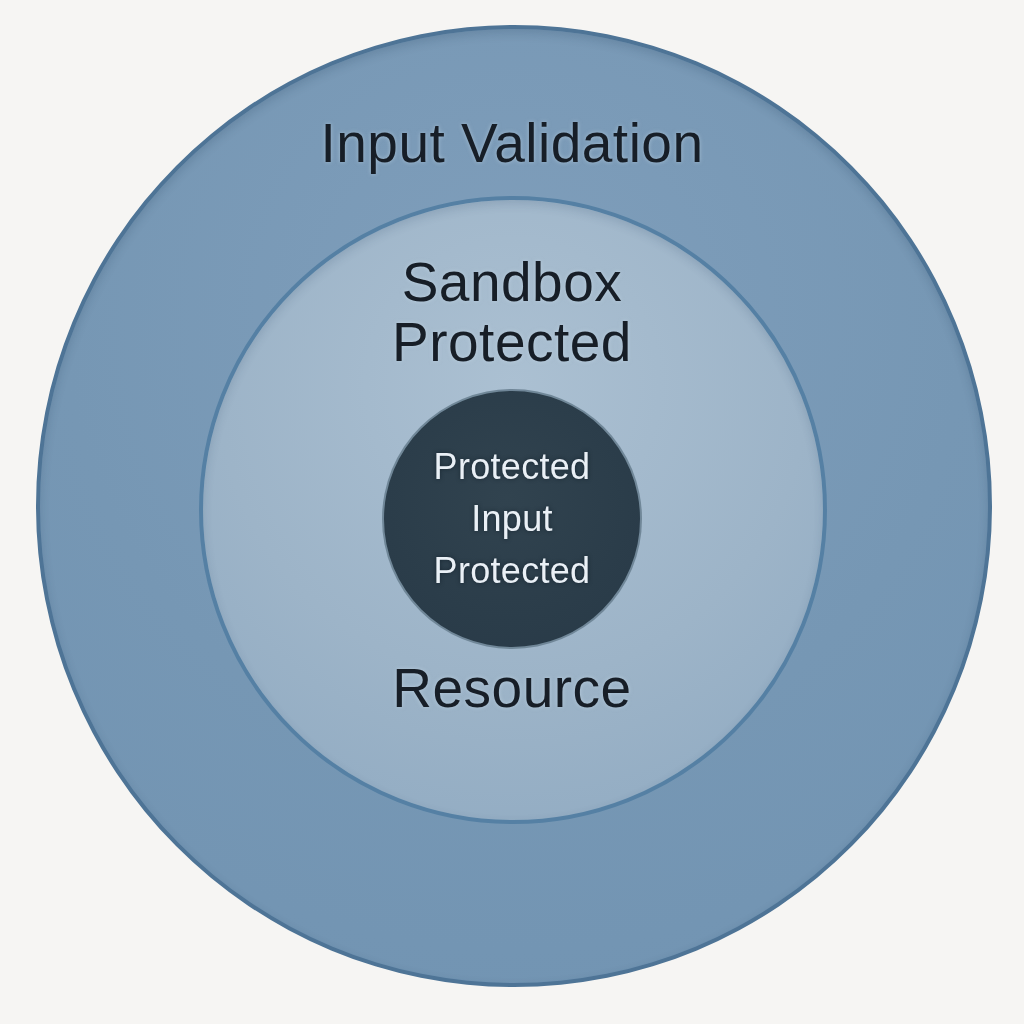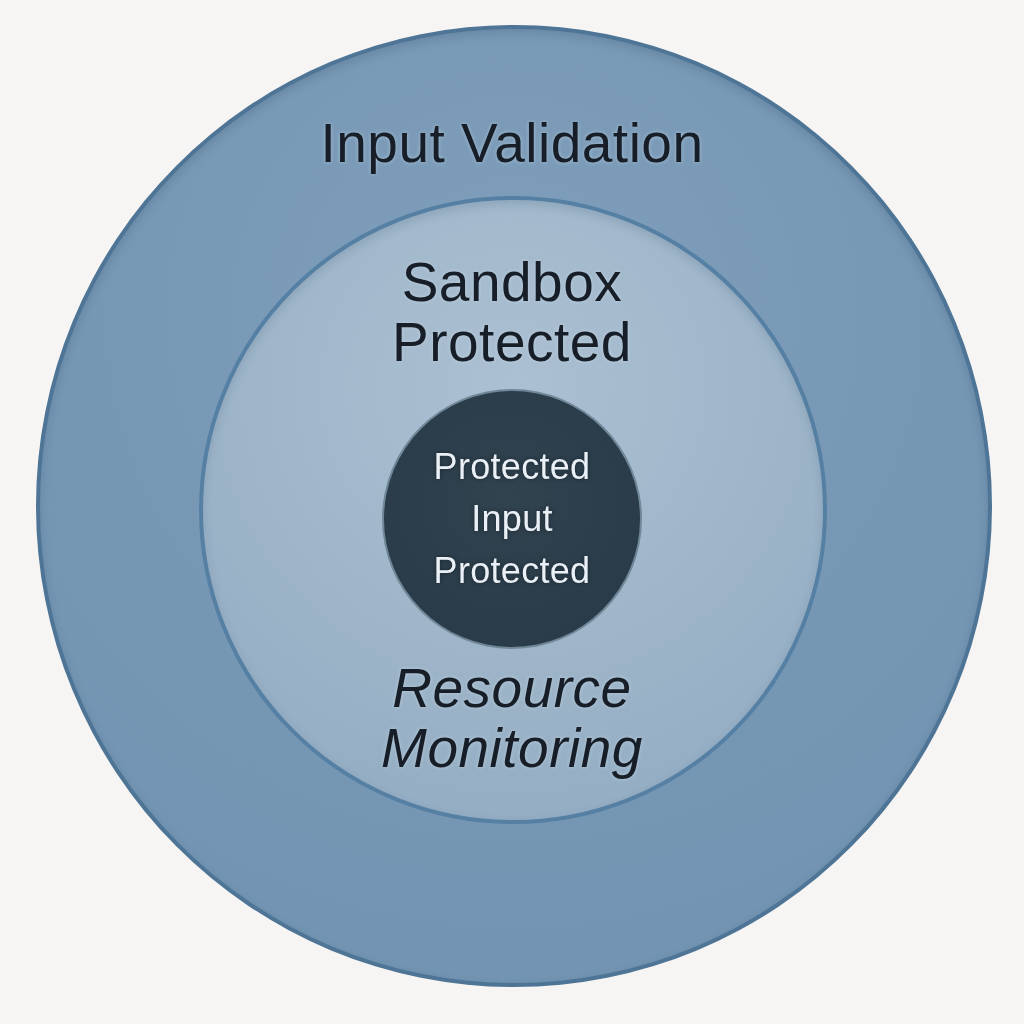--- a/index.html
+++ b/index.html
@@ -63,21 +63,21 @@
   .label-top-outer {
     top: 110px;
     font-size: 55px;
     line-height: 66px;
   }
   .label-two-line {
     font-size: 55px;
     line-height: 60px;
   }
   .label-sandbox { top: 252px; }
-  .label-resource { top: 658px; font-style: italic; }
+  .label-resource { top: 658px; }
   .core-label {
     color: #eaf0f6;
     font-size: 36px;
     line-height: 52px;
     font-weight: 500;
     letter-spacing: 0.3px;
     text-shadow: 0 0 4px rgba(12, 24, 34, 0.6);
   }
   .line { display: block; }
 </style>
@@ -102,16 +102,15 @@
     <span class="line">Input Validation</span>
   </div>
 
   <div class="ring-label label-two-line label-sandbox">
     <span class="line">Sandbox</span>
     <span class="line">Protected</span>
   </div>
 
   <div class="ring-label label-two-line label-resource">
     <span class="line">Resource</span>
-    <span class="line">Monitoring</span>
   </div>
 
 </div>
 
 </body></html>

